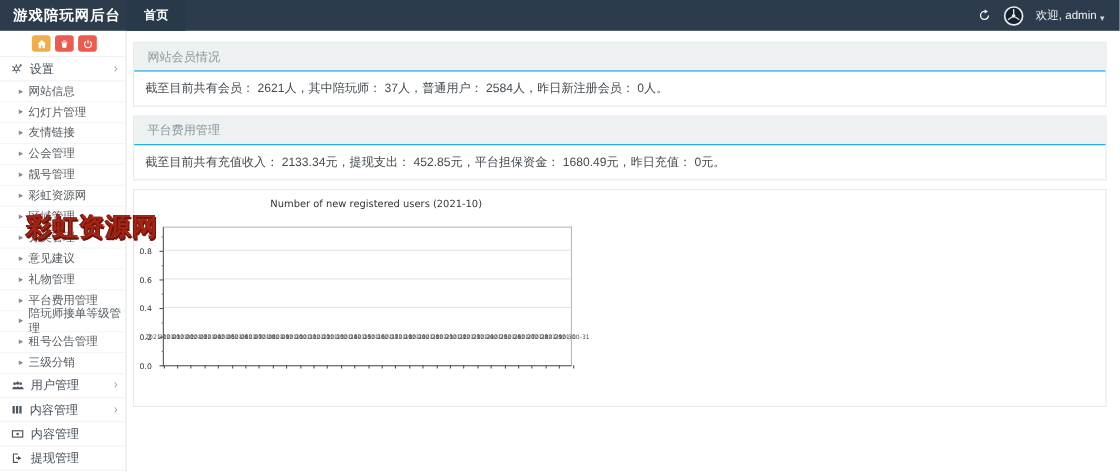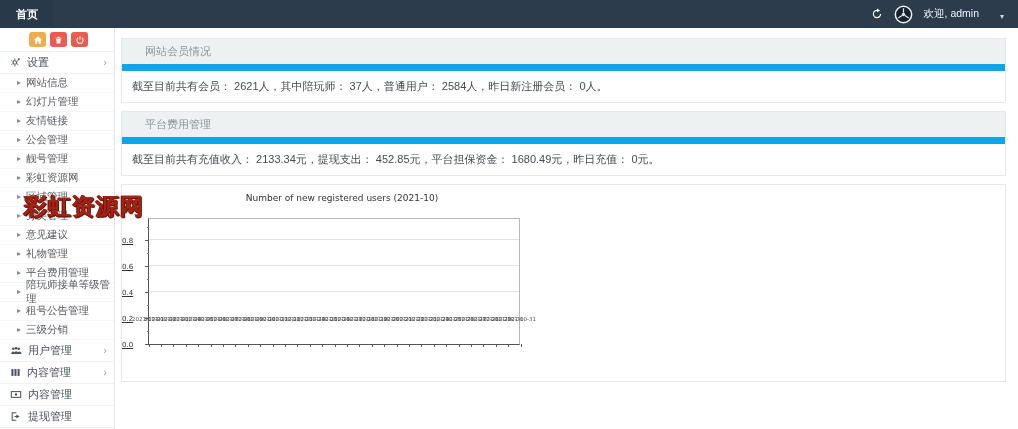--- a/index.html
+++ b/index.html
@@ -7,67 +7,68 @@
   body { position:relative; background:#fff; font-family:"Liberation Sans","DejaVu Sans",sans-serif; }
 
   
   .navbar { position:absolute; left:0; top:0; width:1018px; height:28px; background:#2d3c4d;
             display:flex; align-items:center; color:#fff; z-index:10; }
   .brand { width:115px; padding-left:12px; font-size:13px; font-weight:bold; letter-spacing:1px; white-space:nowrap; cursor:pointer; }
   .nav-tab { font-size:11px; font-weight:bold; padding:0 16px; line-height:28px; height:28px; background:#28394a; cursor:pointer; }
   .nav-right { margin-left:auto; display:flex; align-items:center; gap:11px; padding-right:14px; }
   .nav-refresh { display:inline-flex; cursor:pointer; }
   .avatar { display:inline-flex; cursor:pointer; }
-  .welcome { font-size:10.5px; color:#eef2f5; cursor:pointer; display:inline-flex; align-items:flex-end; gap:21px; }
+  .welcome { font-size:10.5px; color:#eef2f5; cursor:pointer; display:inline-flex; align-items:flex-end; gap:3px; }
   .caret { font-size:8px; color:#cdd5dc; }
 
   
   .sidebar { position:absolute; left:0; top:28px; width:115px; height:401px; background:#fff;
              border-right:1px solid #e3e6e8; z-index:5; overflow:hidden; }
   .side-toolbar { height:24px; display:flex; align-items:center; gap:4px; padding-left:29px;
                   border-bottom:1px solid #efefef; }
   .tbtn { width:17px; height:15px; border:none; border-radius:3px; display:inline-flex;
           align-items:center; justify-content:center; cursor:pointer; padding:0; }
   .side-item { height:22px; padding:0 7px 0 10px; font-size:11px; color:#46505a;
                border-bottom:1px solid #f0f1f2; display:flex; align-items:center; gap:6px; cursor:pointer; }
   .si-ico { display:inline-flex; color:#4a5560; }
   .si-chev { margin-left:auto; color:#9aa2a8; font-size:11px; line-height:1; }
   .side-sub { height:19px; padding-left:17px; font-size:10.5px; color:#555b60;
               border-bottom:1px solid #f4f5f6; display:flex; align-items:center; gap:5px; cursor:pointer; }
   .sub-arrow { color:#85898d; font-size:8px; line-height:1; }
 
   
   .main { position:absolute; left:116px; top:28px; width:902px; height:401px; background:#fff; padding-top:10px; }
   .panel { margin:0 12px 8px 5px; border:1px solid #e4e8e9; background:#fff; }
-  .panel-head { background:#eef1f2; padding:5px 23px; font-size:11px; color:#8b969c;
-                border-bottom:7px solid #0ea5e9; }
+  .panel-head { background:#eef1f2; padding:5px 12px; font-size:11px; color:#8b969c;
+                border-bottom:1px solid #0ea5e9; }
   .panel-body { padding:8px 10px; font-size:11px; color:#454b50; }
   .panel-body.chart-body { position:relative; height:196px; padding:0; }
 
   
   .chart { position:absolute; left:0; top:0; width:440px; height:196px; font-family:"DejaVu Sans",sans-serif; }
   .chart-title { position:absolute; top:8px; left:0; width:440px; text-align:center; font-size:9px; color:#333; }
   .plot { position:absolute; left:26px; top:33px; width:372px; height:127px;
           border:1px solid #b9b9b9; border-left:1px solid #555; border-bottom:1px solid #555; }
   .gridline { position:absolute; left:0; width:100%; height:1px; background:#e3e3e3; }
   .ytick { position:absolute; left:-4px; width:4px; height:1px; background:#555; }
   .ytick-minor { position:absolute; left:-2.5px; width:2.5px; height:1px; background:#777; }
-  .ylab { position:absolute; left:0; width:21px; text-align:left; font-size:7px; color:#333;text-decoration:underline; }
+  .ylab { position:absolute; left:0; width:21px; text-align:center; font-size:7px; color:#333; }
   .xtick { position:absolute; top:100%; width:1px; height:3px; background:#555; }
   .xlab { position:absolute; top:131px; font-size:5.5px; color:#555; transform:translateX(-50%); white-space:nowrap; }
 
   
   .watermark { position:absolute; left:24px; top:191px; z-index:60; font-size:23px; font-weight:bold;
                letter-spacing:1px; text-shadow:1px 1px 0 #6d140a, -1px 0 0 #6d140a, 0 1px 0 #6d140a;
                pointer-events:none; white-space:nowrap; }
 </style>
 </head>
 <body>
 
 <div class="navbar">
+  <div class="brand">游戏陪玩网后台</div>
   <div class="nav-tab">首页</div>
   <div class="nav-right">
     <span class="nav-refresh">
       <svg viewBox="0 0 16 16" width="12" height="12">
           <path fill="none" stroke="#fff" stroke-width="1.6" d="M12.8 8A4.8 4.8 0 1 1 8 3.2"></path>
           <path fill="#fff" d="M8 0.8 12.2 3.2 8 5.6z"></path>
         </svg>
     </span>
     <span class="avatar">
       <svg viewBox="0 0 20 20" width="19" height="19">

